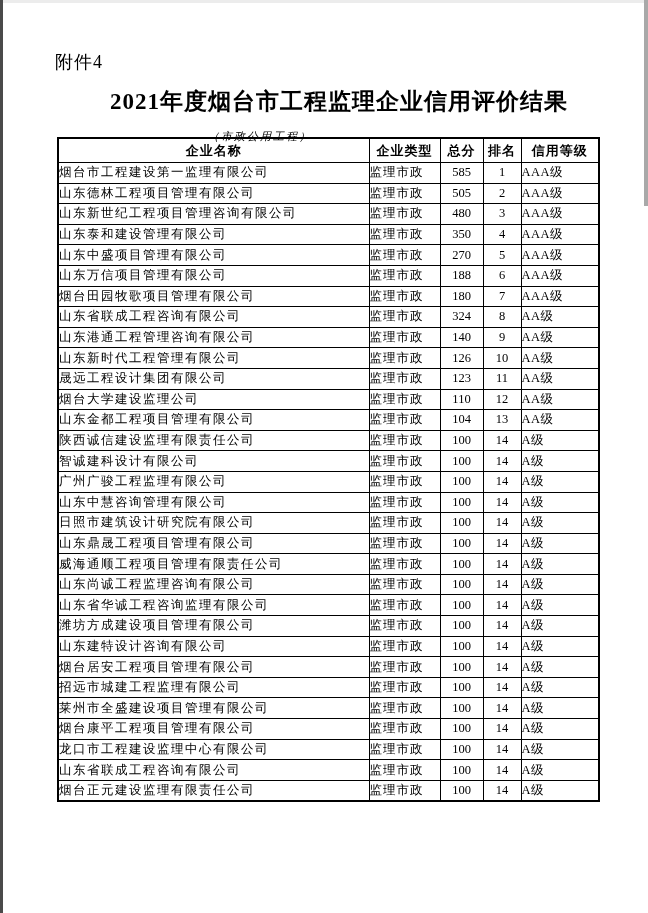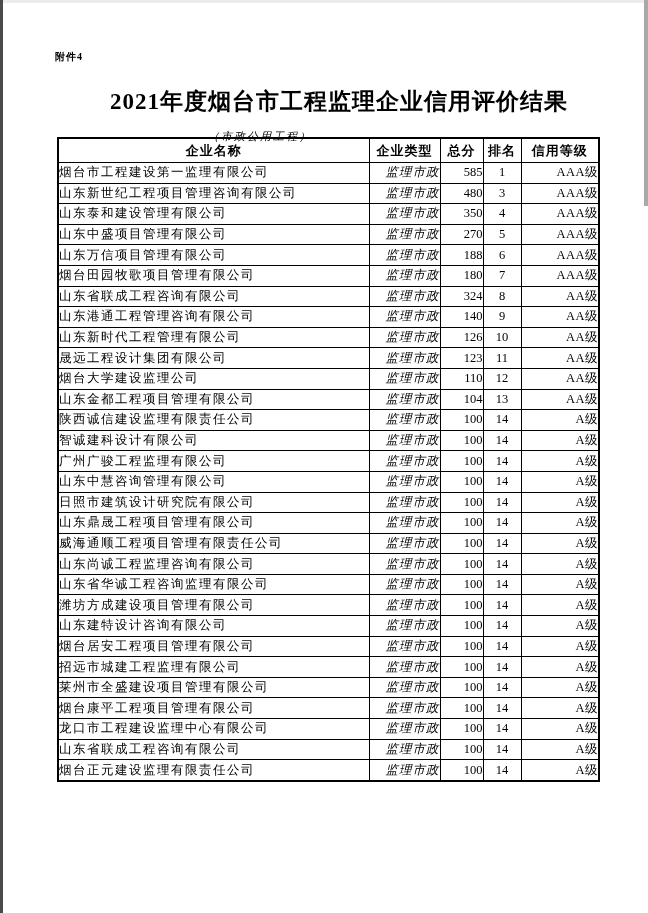--- a/index.html
+++ b/index.html
@@ -12,21 +12,21 @@
     overflow:hidden;
   }
   .page{position:absolute;inset:0;background:#ffffff;}
   
   .edge-left{position:absolute;left:0;top:0;width:3px;height:913px;background:#4a4a4a;}
   .edge-top{position:absolute;left:0;top:0;width:648px;height:3px;background:#ececec;}
   .edge-right{position:absolute;right:0;top:0;width:4px;height:206px;background:#a9a9a9;}
 
   .attachment{
     position:absolute;left:55px;top:50px;
-    font-size:10px;font-weight:bold;letter-spacing:1px;
+    font-size:18px;font-weight:normal;letter-spacing:1px;
   }
   .doc-title{
     position:absolute;left:0;top:86px;width:648px;
     text-align:center;
     font-size:23px;font-weight:bold;letter-spacing:1px;
     white-space:nowrap;
     margin-left:15px;
   }
   .doc-subtitle{
     position:absolute;left:0;top:129px;width:520px;
@@ -50,24 +50,24 @@
   }
   table.results th{
     height:23px;
     font-size:13px;
     font-weight:bold;
     text-align:center;
     letter-spacing:1px;
   }
   table.results td{height:19.6px;}
   td.col-name{text-align:left;padding-left:3px;letter-spacing:1.5px;}
-  td.col-type{text-align:right;letter-spacing:1px;font-style:italic;}
-  td.col-score{text-align:right;font-size:13px;}
+  td.col-type{text-align:left;letter-spacing:1px;}
+  td.col-score{text-align:center;font-size:13px;}
   td.col-rank{text-align:center;font-size:13px;}
-  td.col-rating{text-align:right;letter-spacing:0.5px;}
+  td.col-rating{text-align:left;letter-spacing:0.5px;}
 </style>
 </head>
 <body>
 
 <div class="page">
   <div class="edge-top"></div>
   <div class="edge-left"></div>
   <div class="edge-right"></div>
 
   <div class="attachment">附件4</div>
@@ -93,20 +93,27 @@
     </thead>
     <tbody>
         <tr>
           <td class="col-name">烟台市工程建设第一监理有限公司</td>
           <td class="col-type">监理市政</td>
           <td class="col-score">585</td>
           <td class="col-rank">1</td>
           <td class="col-rating">AAA级</td>
         </tr>
         <tr>
+          <td class="col-name">山东德林工程项目管理有限公司</td>
+          <td class="col-type">监理市政</td>
+          <td class="col-score">505</td>
+          <td class="col-rank">2</td>
+          <td class="col-rating">AAA级</td>
+        </tr>
+        <tr>
           <td class="col-name">山东新世纪工程项目管理咨询有限公司</td>
           <td class="col-type">监理市政</td>
           <td class="col-score">480</td>
           <td class="col-rank">3</td>
           <td class="col-rating">AAA级</td>
         </tr>
         <tr>
           <td class="col-name">山东泰和建设管理有限公司</td>
           <td class="col-type">监理市政</td>
           <td class="col-score">350</td>

